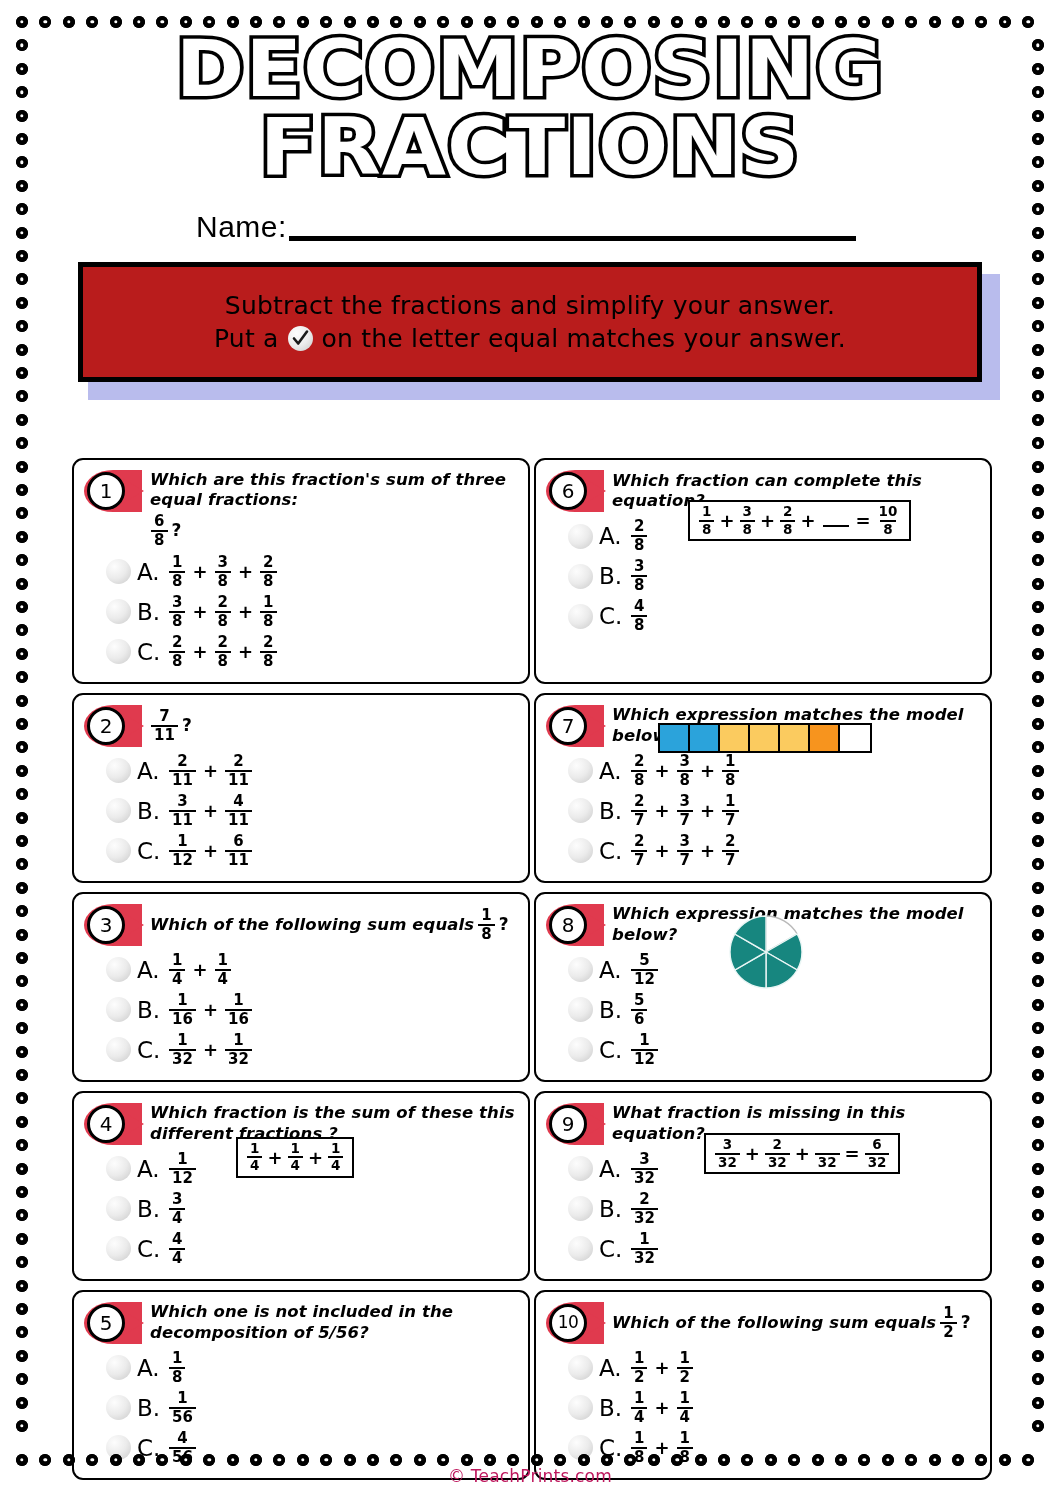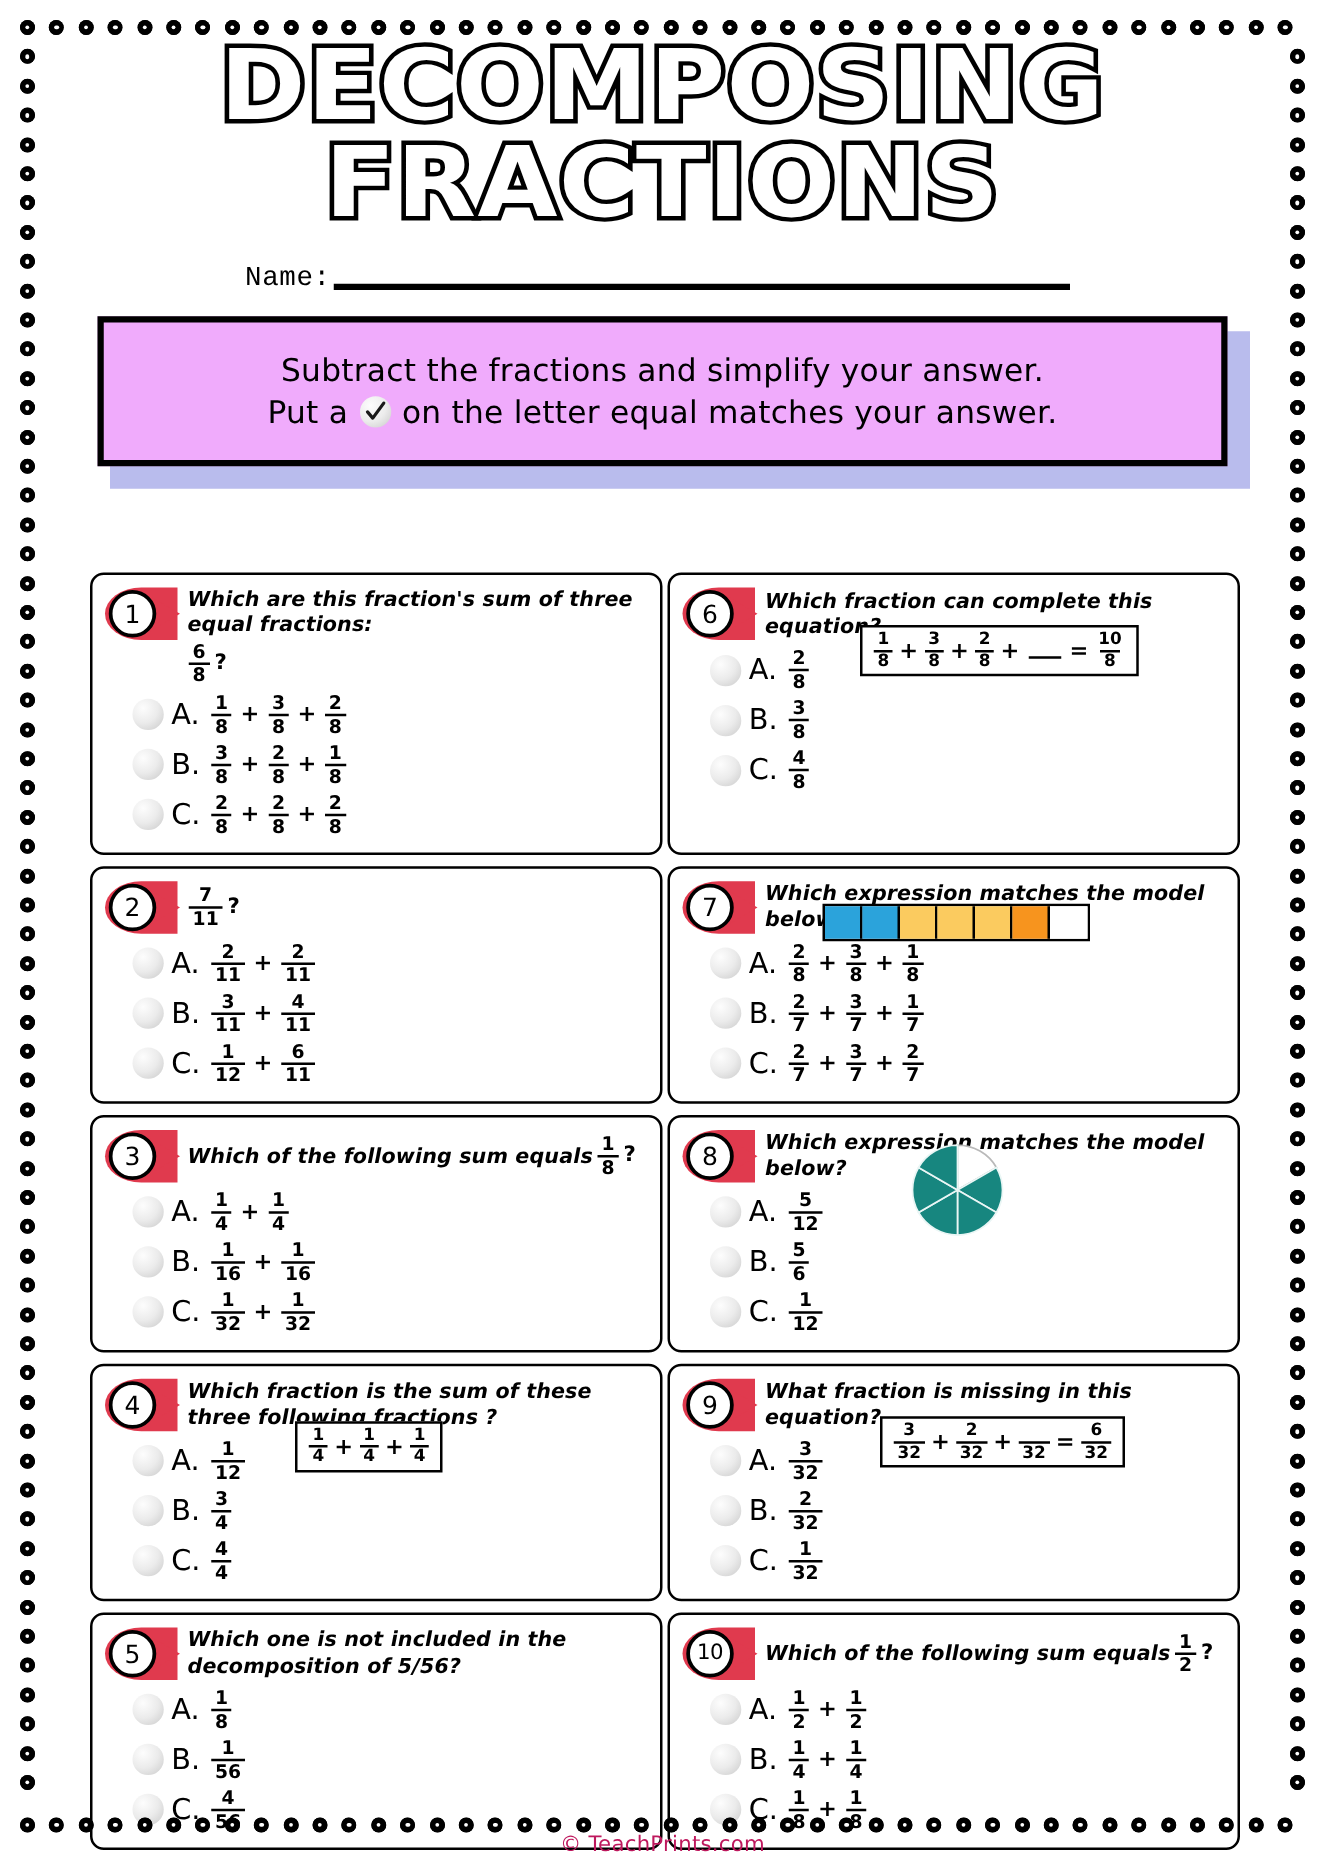--- a/index.html
+++ b/index.html
@@ -61,22 +61,22 @@
   .title-line.l2 { margin-top: 6px; }
 
   
   .name-row {
     margin: 26px 0 0 196px;
     display: flex;
     align-items: flex-end;
     width: 660px;
   }
   .name-label {
-    font-family: Liberation Mono, monospace;
-    font-size: 22px;
+    font-family: Liberation Sans, sans-serif;
+    font-size: 30px;
     font-weight: 500;
     color: #000;
     letter-spacing: 0.5px;
     white-space: nowrap;
   }
   .name-line {
     flex: 1;
     height: 0;
     border-bottom: 5px solid #000;
     margin-left: 2px;
@@ -93,21 +93,21 @@
   .instr-shadow {
     position: absolute;
     left: 10px; top: 12px;
     width: 912px; height: 126px;
     background: #b9bced;
   }
   .instr-box {
     position: absolute;
     left: 0; top: 0;
     width: 904px; height: 120px;
-    background: #f0abfc;
+    background: #b91c1c;
     border: 5px solid #000;
     display: flex;
     flex-direction: column;
     align-items: center;
     justify-content: center;
   }
   .instr-line {
     font-family: "DejaVu Sans", sans-serif;
     font-size: 25px;
     color: #000;
@@ -966,21 +966,21 @@
       </div>
       <div class="card">
         <div class="badge">
           <div class="pin"></div>
           <div class="tip"></div>
           <div class="ring">
             <span class="num">4</span>
           </div>
         </div>
         <div class="stem">
-          <span class="stem-text">Which fraction is the sum of these three following fractions ?</span>
+          <span class="stem-text">Which fraction is the sum of these this different fractions ?</span>
         </div>
         <div class="eqbox row-below" style="top: 44px; left: 162px;">
           <span class="frac sm">
             <span class="num">1</span>
             <span class="den">4</span>
           </span>
           <span class="plus">+</span>
           <span class="frac sm">
             <span class="num">1</span>
             <span class="den">4</span>

